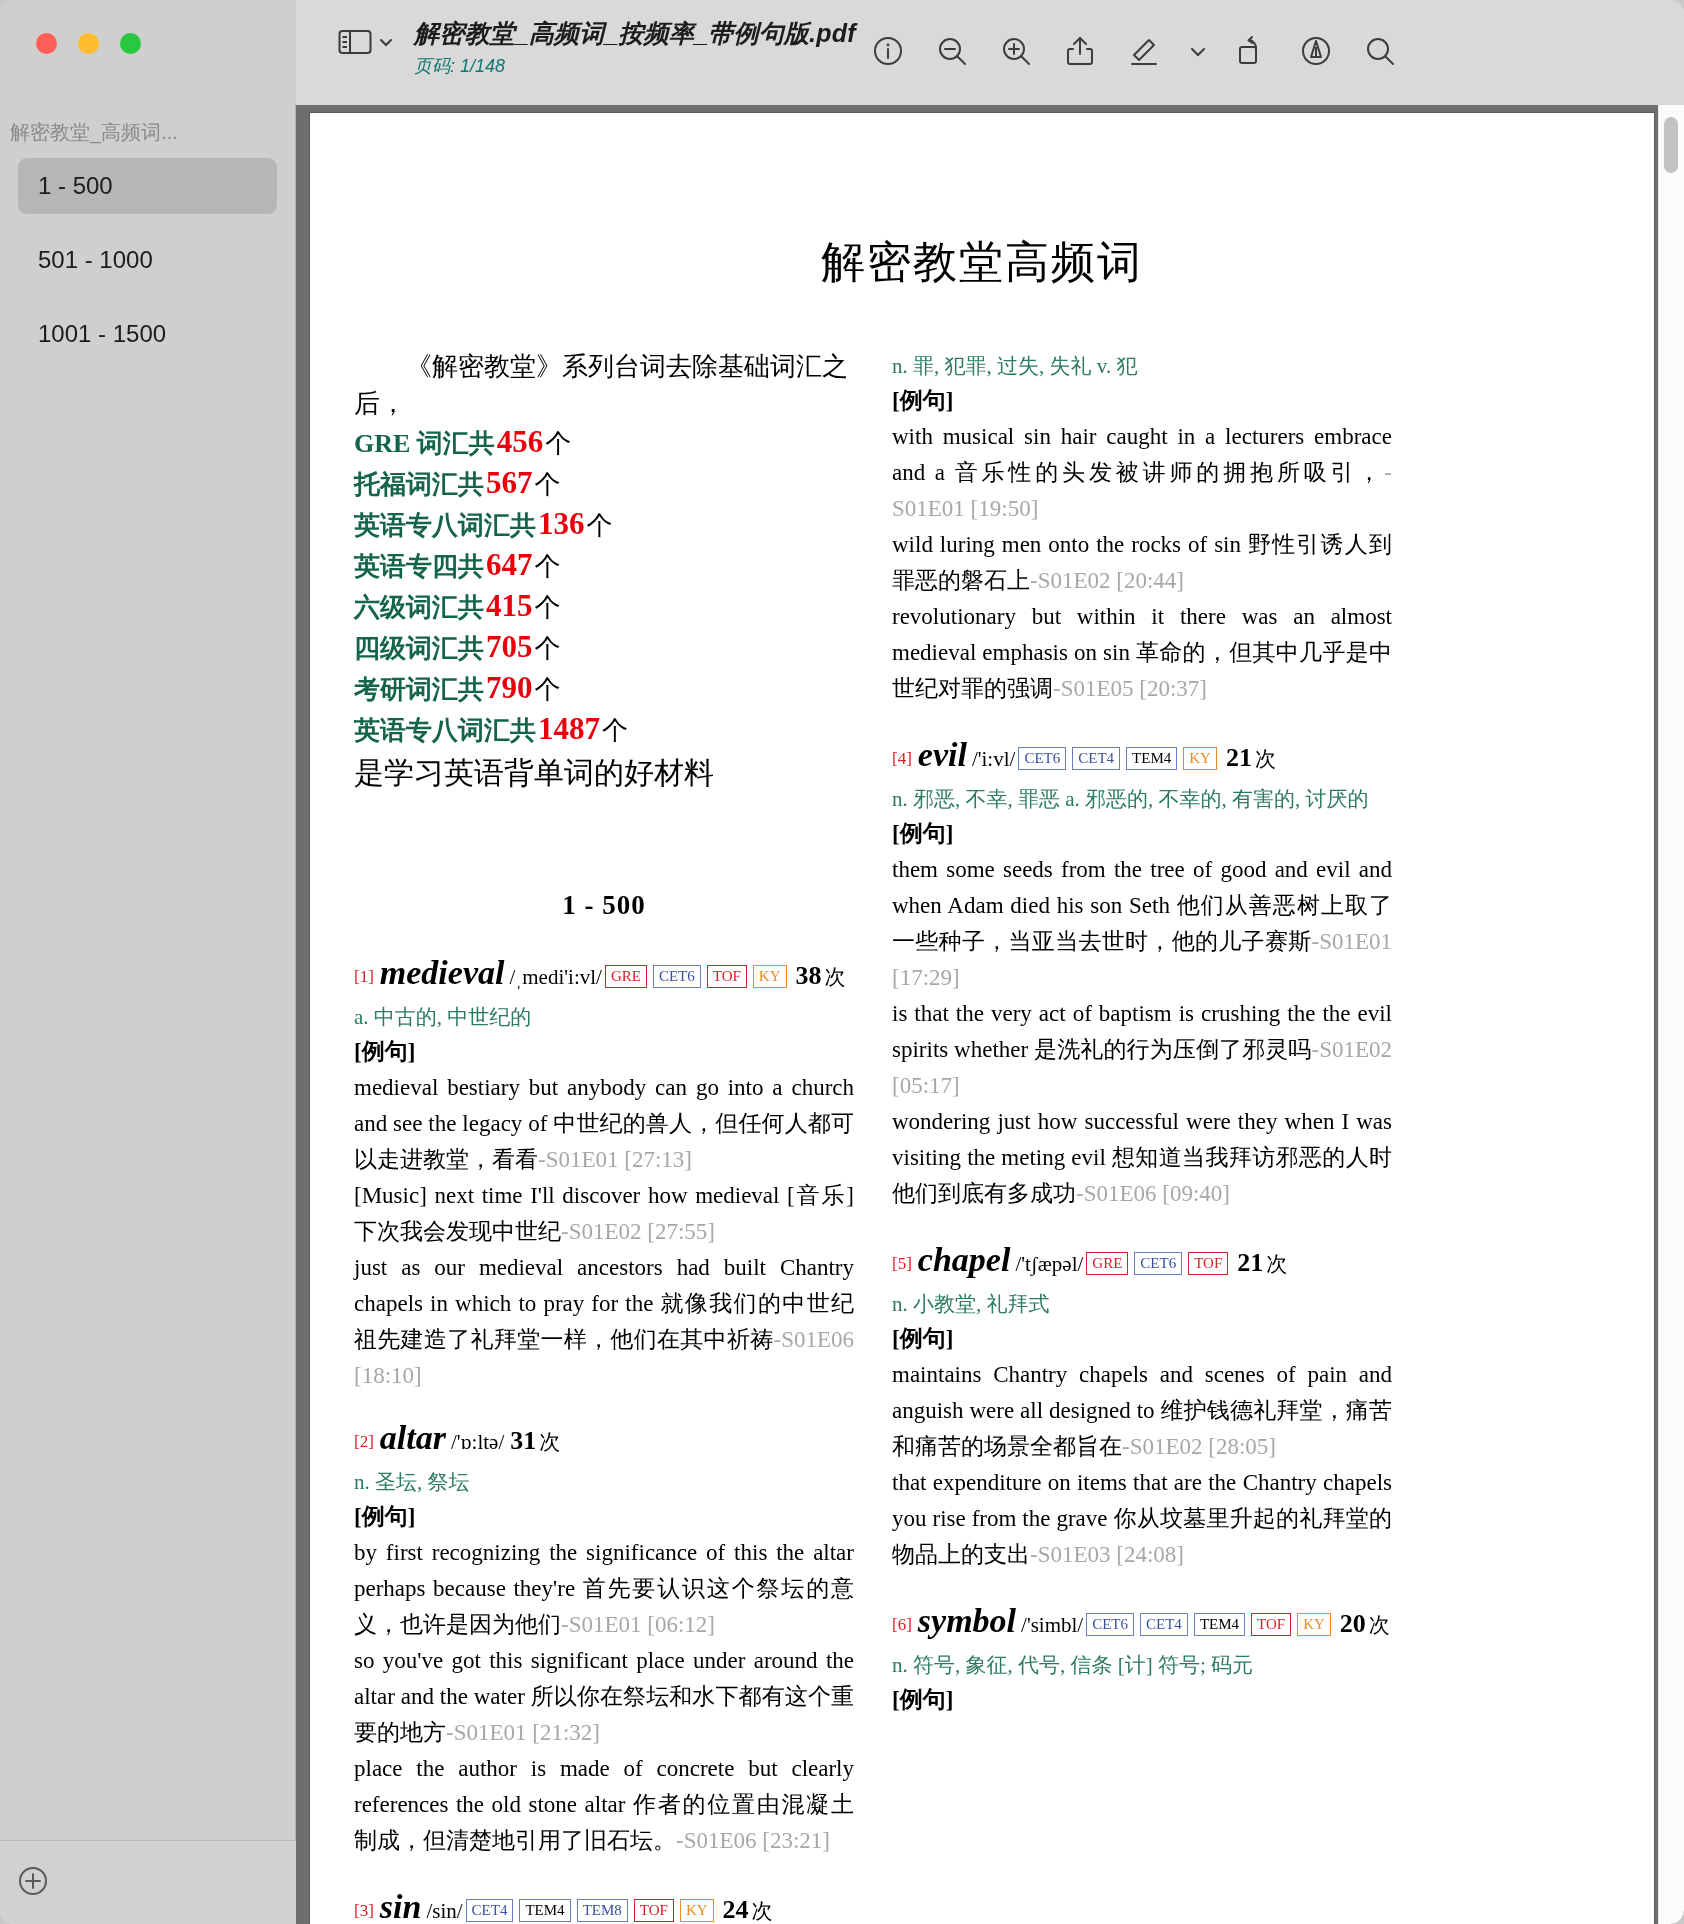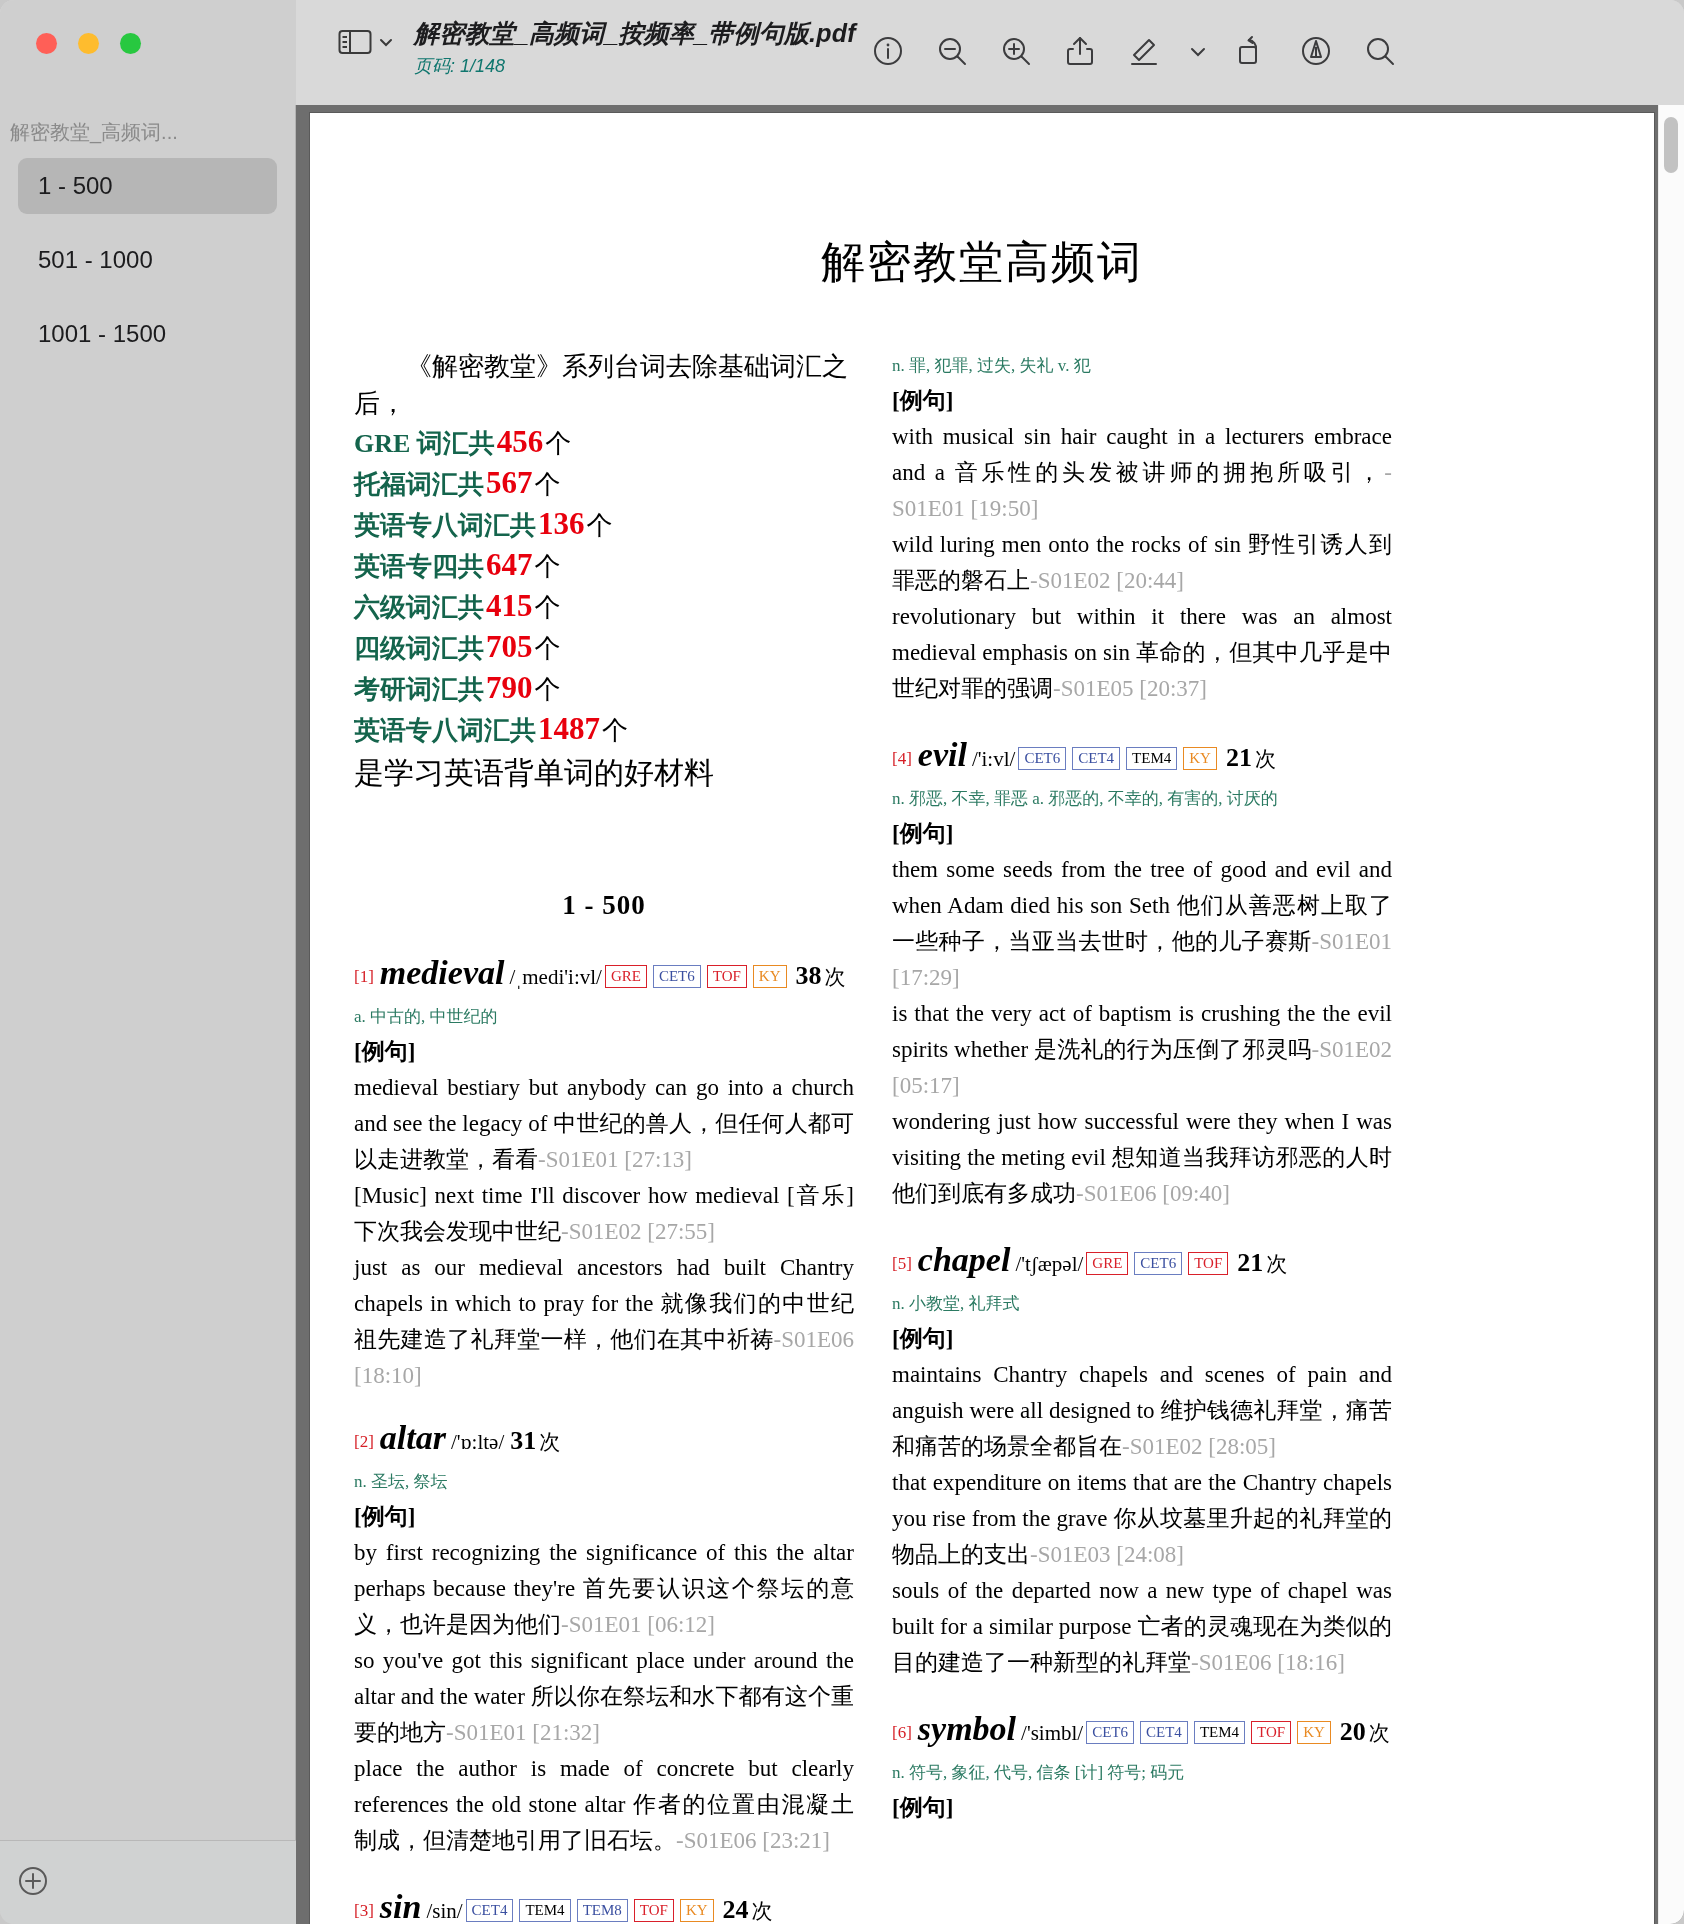--- a/index.html
+++ b/index.html
@@ -209,21 +209,21 @@
   .tag.tof  { color: #d9202a; border-color: #d9202a; }
   .tag.cet6 { color: #3a4fa0; border-color: #6a7dc0; }
   .tag.cet4 { color: #3a4fa0; border-color: #6a7dc0; }
   .tag.tem4 { color: #000000; border-color: #6a7dc0; }
   .tag.tem8 { color: #3a4fa0; border-color: #6a7dc0; }
   .tag.ky   { color: #e98a22; border-color: #e98a22; }
   .count { font-size: 26px; font-weight: bold; padding-left: 6px; }
   .count-unit { font-size: 21px; padding-left: 3px; }
 
   .defn {
-    color: #2b7a62; font-size: 17px; line-height: 34px;
+    color: #2b7a62; font-size: 21px; line-height: 34px;
     font-family: "Liberation Serif", serif;
     margin-top: 1px;
   }
   .ex-label {
     font-size: 23px; font-weight: bold; line-height: 36px;
     font-family: "Liberation Serif", serif;
   }
   .example {
     font-size: 23px; line-height: 36px;
     text-align: justify;
@@ -482,21 +482,20 @@
           </div>
 
           <div class="entry" style="margin-top:26px;">
             <div class="entry-head">
               <span class="idx">[5]</span><span class="word">chapel</span><span class="ipa">/'tʃæpəl/</span><span class="tag gre">GRE</span><span class="tag cet6">CET6</span><span class="tag tof">TOF</span><span class="count">21</span><span class="count-unit">次</span>
             </div>
             <div class="defn">n. 小教堂, 礼拜式</div>
             <div class="ex-label">[例句]</div>
             <div class="example"><span>maintains Chantry chapels and scenes of pain and anguish were all designed to 维护钱德礼拜堂，痛苦和痛苦的场景全都旨在</span><span class="ref">-S01E02 [28:05]</span></div>
             <div class="example"><span>that expenditure on items that are the Chantry chapels you rise from the grave 你从坟墓里升起的礼拜堂的物品上的支出</span><span class="ref">-S01E03 [24:08]</span></div>
-            <div class="example"><span>souls of the departed now a new type of chapel was built for a similar purpose 亡者的灵魂现在为类似的目的建造了一种新型的礼拜堂</span><span class="ref">-S01E06 [18:16]</span></div>
           </div>
 
           <div class="entry" style="margin-top:26px;">
             <div class="entry-head">
               <span class="idx">[6]</span><span class="word">symbol</span><span class="ipa">/'simbl/</span><span class="tag cet6">CET6</span><span class="tag cet4">CET4</span><span class="tag tem4">TEM4</span><span class="tag tof">TOF</span><span class="tag ky">KY</span><span class="count">20</span><span class="count-unit">次</span>
             </div>
             <div class="defn">n. 符号, 象征, 代号, 信条 [计] 符号; 码元</div>
             <div class="ex-label">[例句]</div>
           </div>
 

